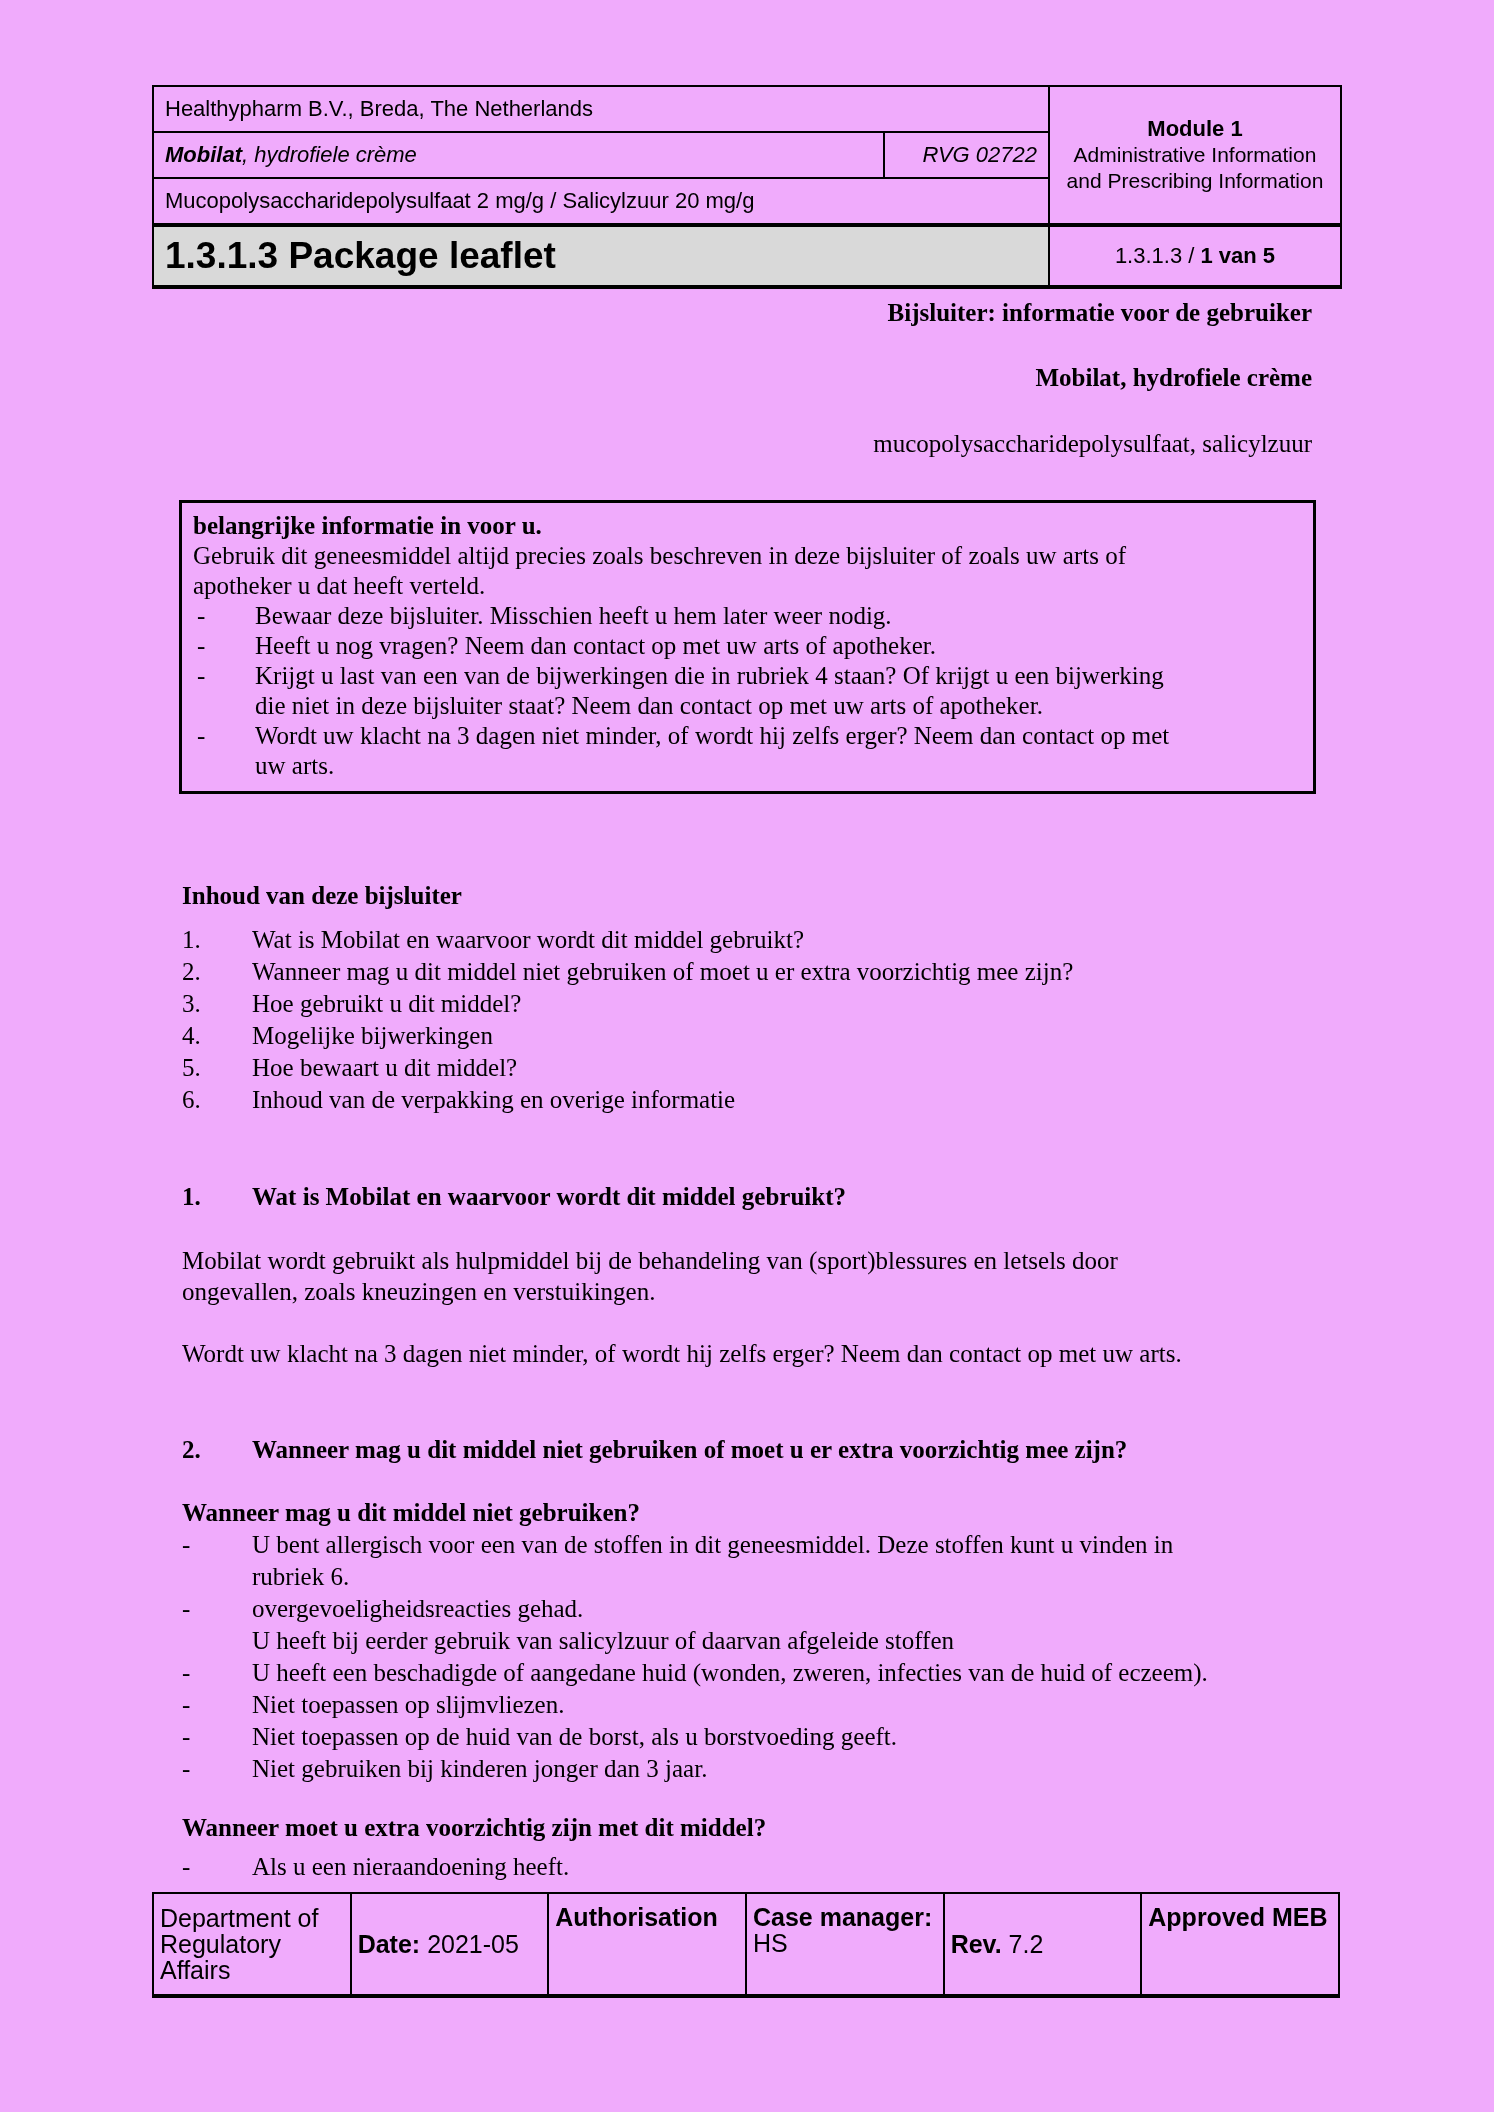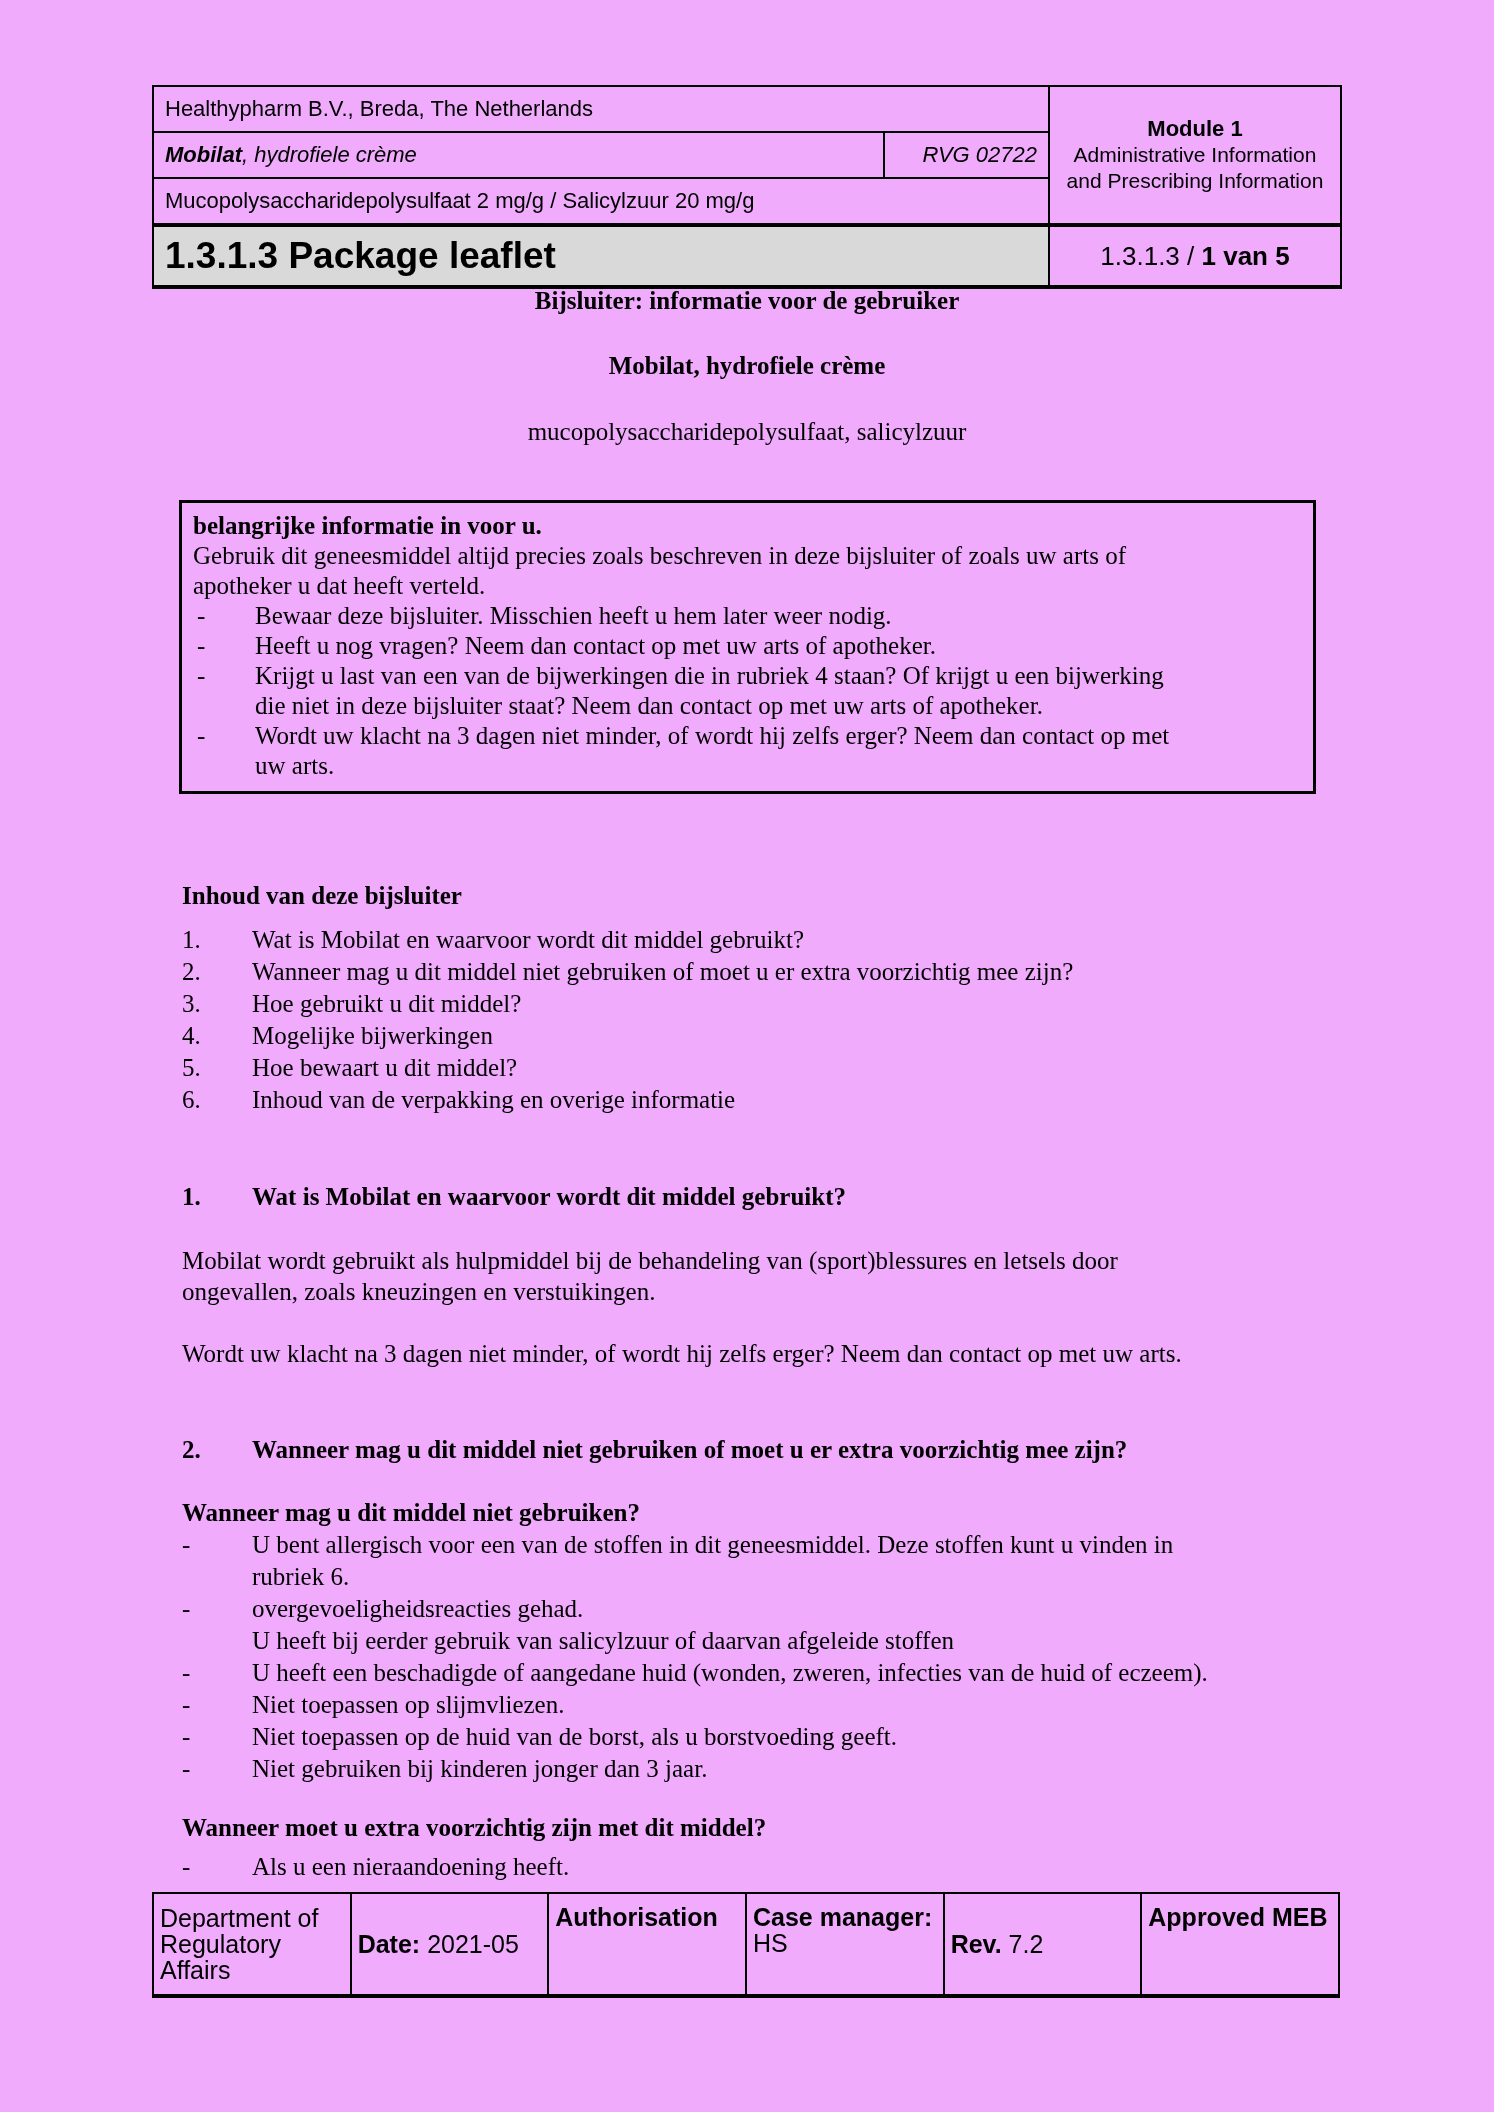--- a/index.html
+++ b/index.html
@@ -26,26 +26,26 @@
   .it { font-style:italic; }
   .rvg-cell { font-style:italic; text-align:right; padding-right:14px;margin-left:34px; }
   .module-cell { text-align:center; font-size:21px; line-height:26px; padding:4px 6px; }
   .module-title { font-weight:bold; font-size:22px; }
   .section-cell {
     background:#d9d9d9; font-weight:bold; font-size:37px;
     border-top:4px solid #000 !important; border-bottom:4px solid #000 !important;
     height:50px;
   }
   .pageref-cell {
-    text-align:center; font-size:26px;
+    text-align:center; font-size:22px;
     border-top:4px solid #000 !important; border-bottom:4px solid #000 !important;
   }
   .b { font-weight:bold; }
   
-  .doc-title { position:absolute; left:182px; width:1130px; text-align:center; font-size:25px; line-height:31px; }
+  .doc-title { position:absolute; left:182px; width:1130px; text-align:right; font-size:25px; line-height:31px;margin-top:12px; }
   #t1 { top:285px; font-weight:bold; }
   #t2 { top:350px; font-weight:bold; }
   #t3 { top:416px; }
   
   .warning-box {
     position:absolute; top:500px; left:179px; width:1137px;
     box-sizing:border-box; border:3px solid #000;
     padding:8px 12px 10px 11px;
     font-size:25px; line-height:30px;
   }

